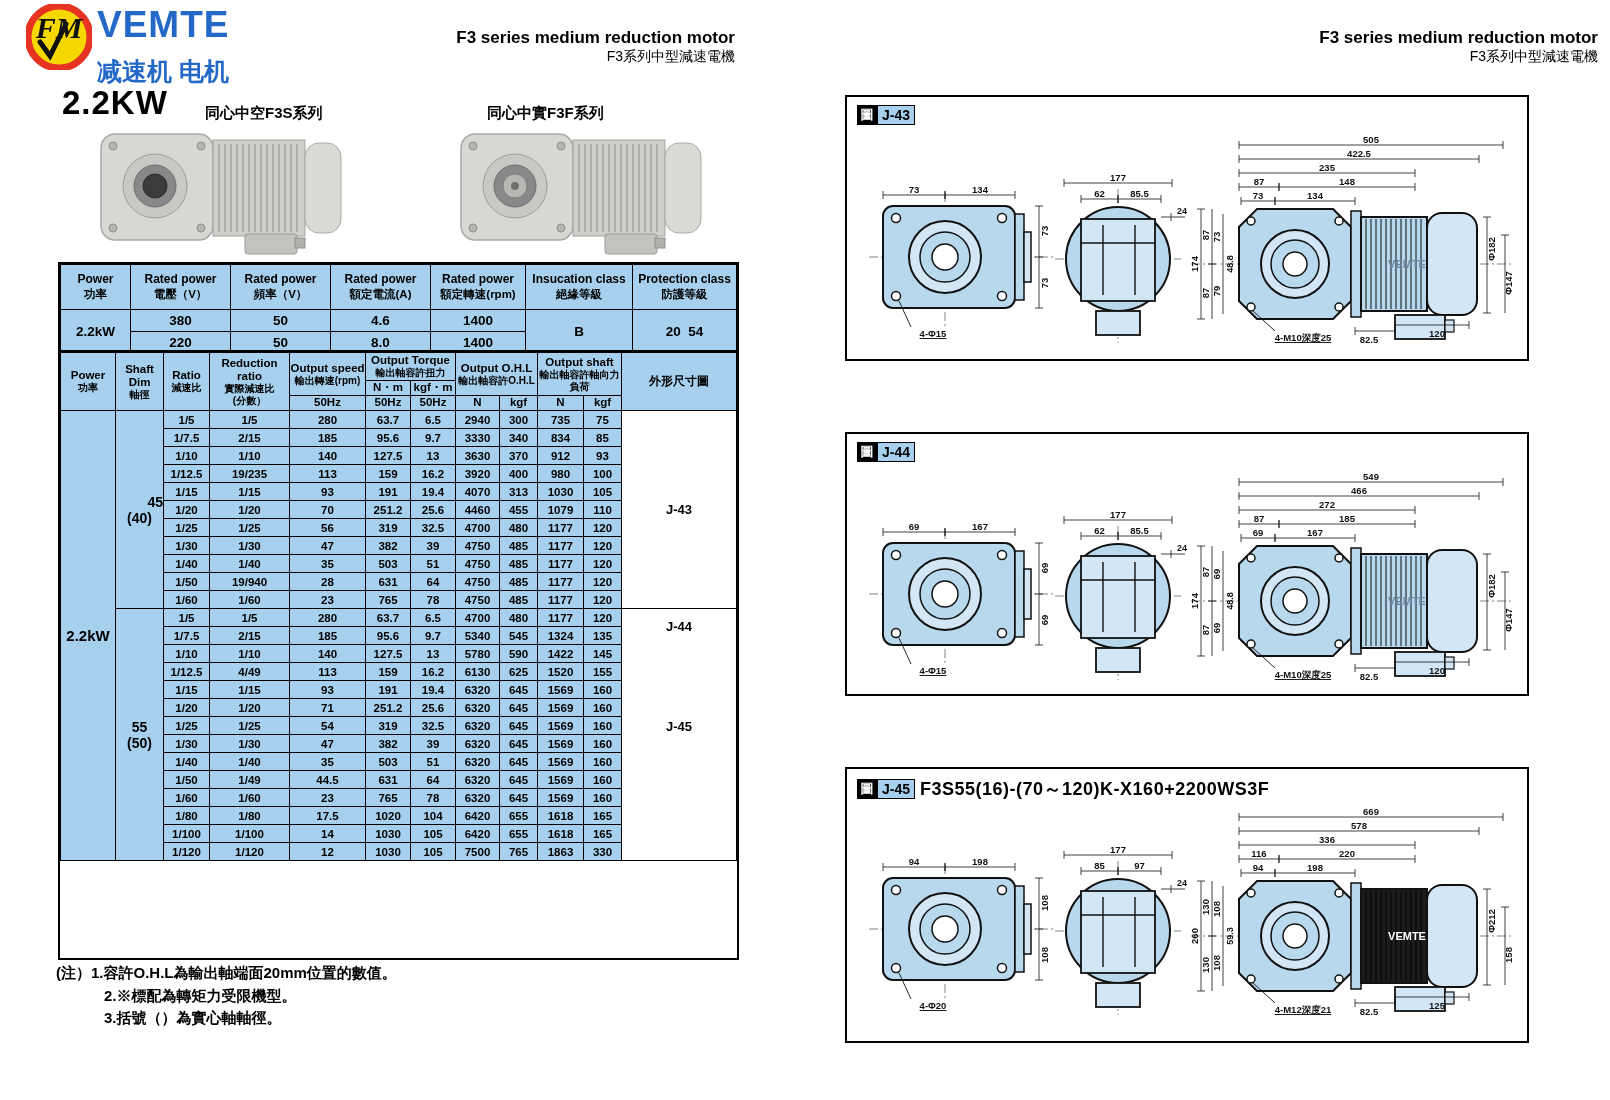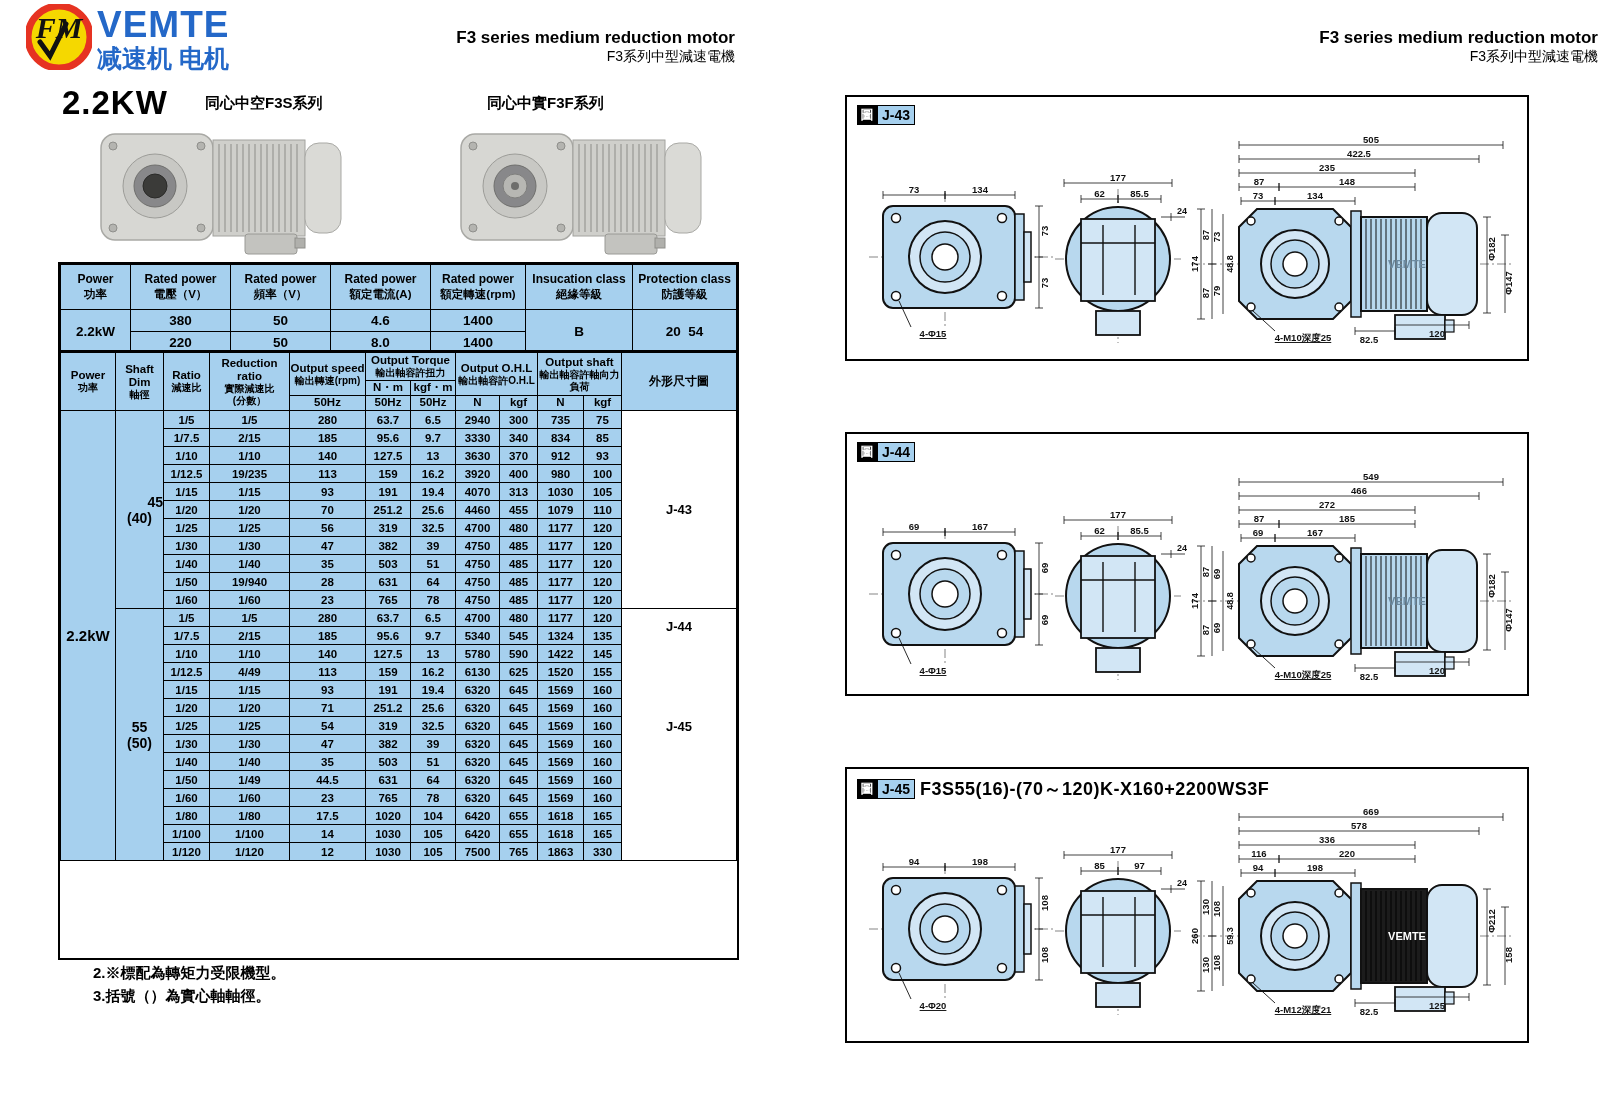--- a/index.html
+++ b/index.html
@@ -2,30 +2,30 @@
 <html><head>
 <meta charset="utf-8">
 <style>
   html,body{margin:0;padding:0;background:#fff;}
   #page{position:relative;width:1610px;height:1100px;background:#fff;overflow:hidden;
         font-family:"Liberation Sans",sans-serif;color:#000;}
   
   #logo{position:absolute;left:26px;top:4px;width:66px;height:66px;}
   #brand{position:absolute;left:97px;top:6px;line-height:1;}
   #brand .nm{font-size:37px;font-weight:bold;color:#2468c8;letter-spacing:1px;}
-  #brand .sub{font-size:25px;font-weight:bold;color:#2468c8;margin-top:3px;}
+  #brand .sub{font-size:25px;font-weight:bold;color:#2468c8;margin-top:16px;}
   
   .pg-head{position:absolute;top:28px;text-align:right;line-height:1.2;}
   .pg-head .en{font-size:17px;font-weight:bold;}
   .pg-head .zh{font-size:14px;font-weight:normal;}
   #head-center{right:875px;}
   #head-right{right:12px;}
   
   #power-title{position:absolute;left:62px;top:84px;font-size:33px;font-weight:bold;letter-spacing:1px;}
-  .series-label{position:absolute;top:94px;font-size:15px;font-weight:bold;}
+  .series-label{position:absolute;top:104px;font-size:15px;font-weight:bold;}
   #lbl-left{left:205px;} #lbl-right{left:487px;}
   .photo{position:absolute;top:120px;width:255px;height:140px;}
   #photo1{left:95px;} #photo2{left:455px;}
   
   .tbl-wrap{position:absolute;left:58px;width:677px;border:2.5px solid #000;background:#fff;}
   #spec-wrap{top:262px;}
   #main-wrap{top:350px;height:606px;}
   table{border-collapse:collapse;width:100%;table-layout:fixed;}
   th,td{border:1.5px solid #000;background:#a6d0ee;text-align:center;vertical-align:middle;
         font-weight:bold;padding:0;overflow:hidden;}
@@ -33,21 +33,21 @@
   .spec-table td{height:21px;font-size:13.5px;}
   .spec-table .zh{font-size:11.5px;font-weight:bold;}
   .main-table th{font-size:11.5px;line-height:1.15;}
   .main-table td{height:17px;font-size:11.5px;}
   .main-table .zh{font-size:10px;}
   td.diag, .main-table td.diag{background:#fff;font-size:13px;}
   .diag-rel{position:relative;height:100%;}
   .diag-rel span{position:absolute;left:0;width:100%;text-align:center;font-weight:bold;font-size:13px;}
   
   #notes{position:absolute;left:56px;top:962px;font-size:15px;font-weight:bold;line-height:1.5;}
-  #notes .ind{margin-left:37px;}
+  #notes .ind{margin-left:48px;}
   
   .panel{position:absolute;left:845px;width:680px;border:2.5px solid #000;background:#fff;}
   #panel0{top:95px;height:262px;} #panel1{top:432px;height:260px;} #panel2{top:767px;height:272px;}
   .panel-title{position:absolute;left:10px;top:8px;display:flex;align-items:center;gap:0;}
   .badge-black{display:inline-block;width:20px;height:20px;background:#000;color:#fff;
                font-size:13px;font-weight:bold;text-align:center;line-height:20px;}
   .badge-code{display:inline-block;height:18px;background:#a6d0ee;border:1.5px solid #000;
               font-size:14px;font-weight:bold;padding:0 4px;line-height:18px;}
   .panel-model{font-size:18px;font-weight:bold;margin-left:5px;letter-spacing:.5px;}
   .panel-mount{position:absolute;left:8px;top:34px;}
@@ -564,20 +564,21 @@
             <td>7500</td>
             <td>765</td>
             <td>1863</td>
             <td>330</td>
           </tr>
         </tbody>
     </table>
   </div>
 
   <div id="notes">
+    <div>(注）1.容許O.H.L為輸出軸端面20mm位置的數值。</div>
     <div class="ind">2.※標配為轉矩力受限機型。</div>
     <div class="ind">3.括號（）為實心軸軸徑。</div>
   </div>
 
   <div class="panel" id="panel0">
     <div class="panel-title">
       <span class="badge-black">圖</span>
         <span class="badge-code">J-43</span>
     </div>
     <div class="panel-mount" id="mount-0"><svg viewBox="0 0 660 218" width="660" height="218">

